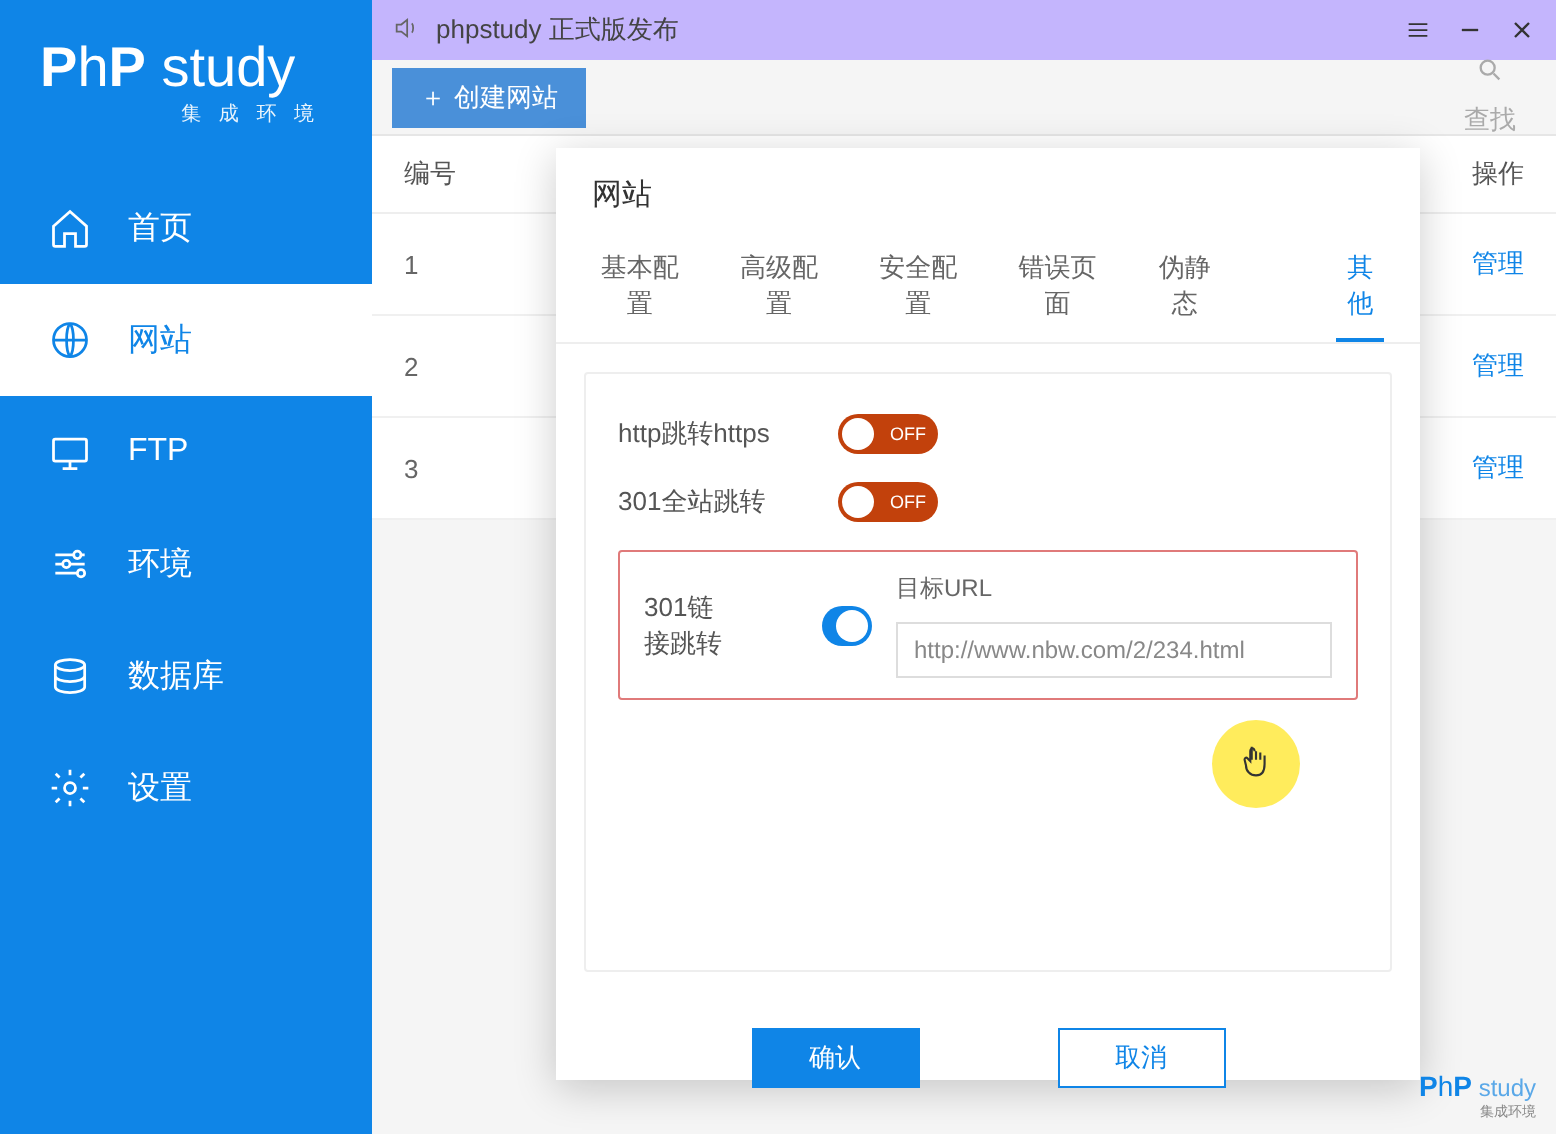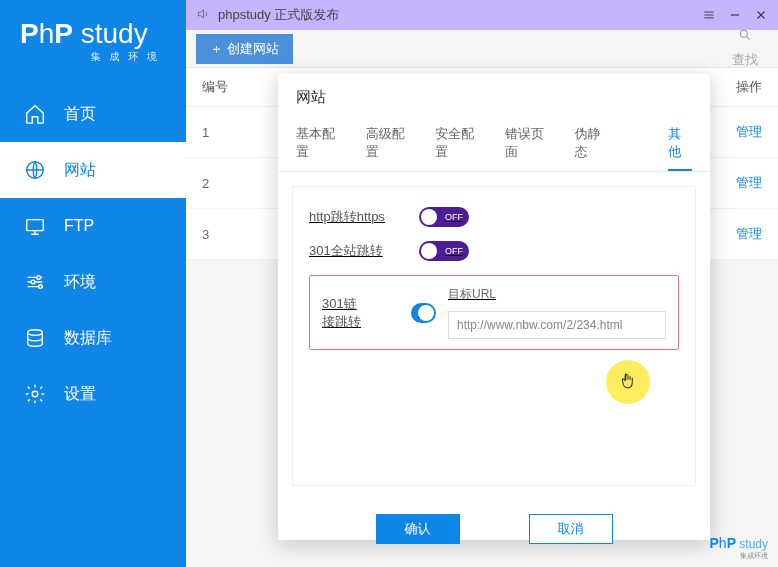--- a/index.html
+++ b/index.html
@@ -29,28 +29,28 @@
 .table-head { display: flex; background: #fff; border-bottom: 1px solid #eee; padding: 10px 16px; font-size: 13px; color: #555; }
 .col-num { width: 50px; }
 .col-op { margin-left: auto; }
 
 .table-row { display: flex; align-items: center; background: #fff; border-bottom: 1px solid #f0f0f0; padding: 16px 16px; font-size: 13px; color: #666; }
 .table-row .mng { margin-left: auto; color: #0f85e7; cursor: pointer; }
 
 .modal { position: absolute; left: 278px; top: 74px; width: 432px; height: 466px; background: #fff; box-shadow: 0 4px 20px rgba(0,0,0,0.2); display: flex; flex-direction: column; }
 .modal-title { padding: 14px 18px 10px; font-size: 15px; color: #333; }
 .tabs { display: flex; gap: 22px; padding: 8px 18px 0; border-bottom: 1px solid #eee; font-size: 13px; color: #666; }
-.tab { padding-bottom: 8px; cursor: pointer; }
+.tab { padding-bottom: 8px; cursor: pointer; text-align: center; }
 .tab.active { color: #0f85e7; border-bottom: 2px solid #0f85e7; margin-left: 36px; }
-.modal-body { flex: 1; padding: 14px; text-decoration: underline; }
+.modal-body { flex: 1; padding: 14px; }
 .panel { border: 1px solid #eee; border-radius: 2px; padding: 20px 16px; height: 300px; }
 .row { display: flex; align-items: center; margin-bottom: 14px; font-size: 13px; color: #555; }
 .row .lbl { width: 110px; }
 .toggle { width: 50px; height: 20px; border-radius: 10px; position: relative; display: flex; align-items: center; font-size: 9px; color: #fff; }
-.toggle.off { background: #4c1d95; justify-content: flex-end; padding-right: 6px; }
+.toggle.off { background: #c2410c; justify-content: flex-end; padding-right: 6px; }
 .toggle.off::before { content: ""; position: absolute; left: 2px; top: 2px; width: 16px; height: 16px; background: #fff; border-radius: 50%; }
 .toggle.on { background: #0f85e7; justify-content: flex-start; padding-left: 7px; margin-left: 43px; }
 .toggle.on::after { content: ""; position: absolute; right: 2px; top: 2px; width: 16px; height: 16px; background: #fff; border-radius: 50%; }
 .url-row { border: 1px solid #e07a7a; border-radius: 2px; padding: 10px 12px; }
 .url-inner { margin-left: 12px; }
 .url-lbl { font-size: 12px; color: #666; margin-bottom: 8px; }
 .url-input { width: 218px; padding: 6px 8px; border: 1px solid #ddd; font-size: 12px; color: #888; }
 .modal-footer { display: flex; justify-content: center; gap: 50px; padding: 14px 0 18px; }
 .btn { width: 84px; height: 30px; font-size: 13px; cursor: pointer; border: none; }
 .btn.primary { background: #0f85e7; color: #fff; }

